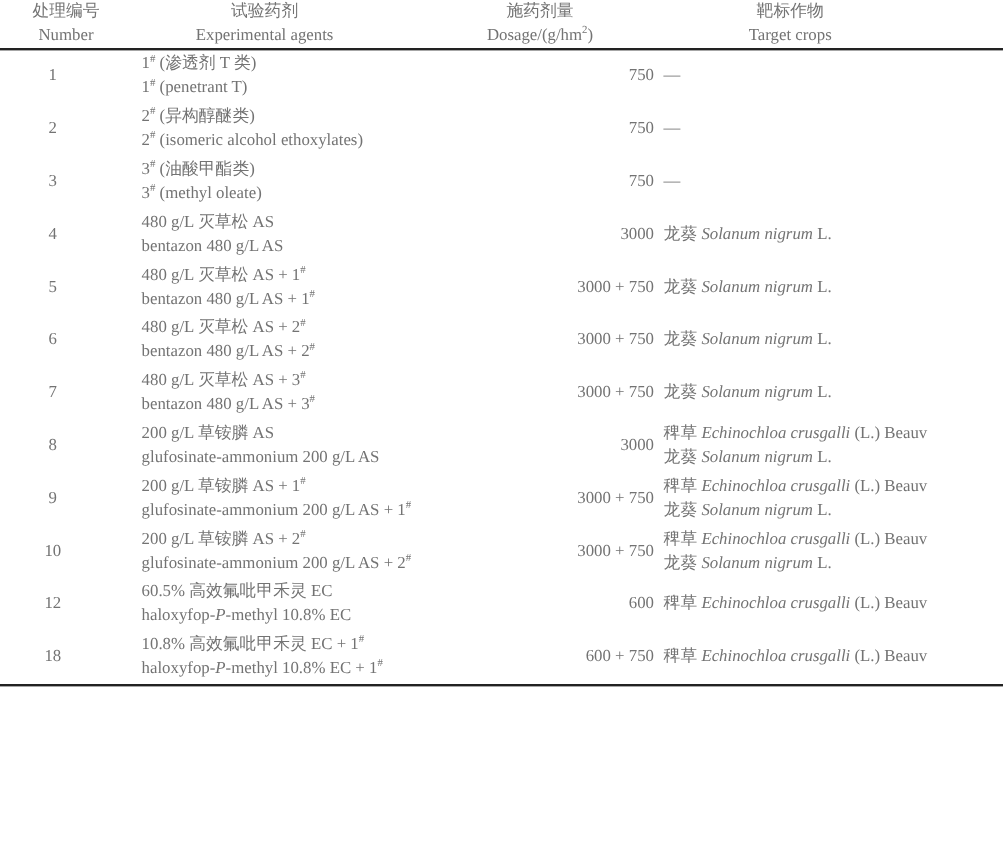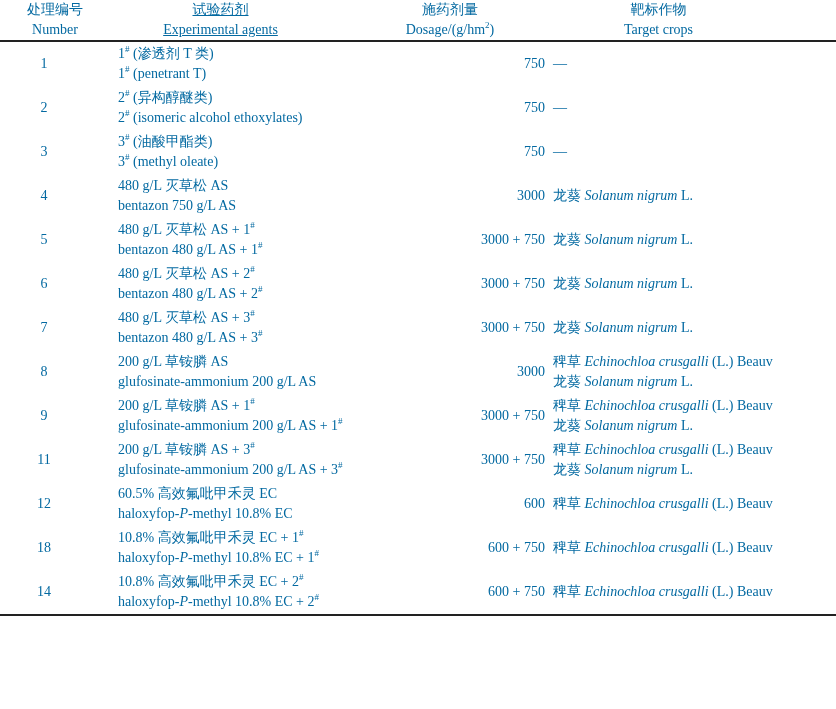--- a/index.html
+++ b/index.html
@@ -1,42 +1,42 @@
 <!DOCTYPE html>
 <html><head>
 <meta charset="utf-8">
 <style>
   html,body{margin:0;padding:0;background:#ffffff;}
   body{width:836px;height:709px;overflow:hidden;}
   .page{
     width:836px;
     box-sizing:border-box;
     font-family:"Liberation Serif","DejaVu Serif",serif;
-    color:#0369a1;
+    color:#737373;
     font-size:14px;
   }
   table{
     width:836px;
     border-collapse:collapse;
     table-layout:fixed;
     border-bottom:2px solid #222222;
   }
   col.c1{width:110px;}
   col.c2{width:245px;}
   col.c3{width:190px;}
   col.c4{width:291px;}
   thead th{
     font-weight:normal;
     text-align:center;
     padding:0;
     border-bottom:2px solid #222222;
     vertical-align:middle;
   }
   thead th .hline{line-height:20px;}
-  th.h-agent{padding-right:24px;text-decoration:underline;}
+  th.h-agent{padding-right:24px;}
   th.h-crops{padding-right:64px;margin-top:44px;}
   td{
     vertical-align:middle;
     padding:2px 0;
   }
   td.c-num{text-align:center;padding-right:22px;}
   td.c-agent{text-align:left;padding-left:8px;margin-top:12px;}
   td.c-dose{text-align:right;}
   td.c-crops{text-align:left;padding-left:8px;}
   .line{line-height:20px;white-space:nowrap;}
@@ -105,21 +105,21 @@
           </td>
           <td class="c-dose">750</td>
           <td class="c-crops">
             <div class="line">—</div>
           </td>
         </tr>
         <tr>
           <td class="c-num">4</td>
           <td class="c-agent">
             <div class="line">480 g/L 灭草松 AS</div>
-            <div class="line">bentazon 750 g/L AS</div>
+            <div class="line">bentazon 480 g/L AS</div>
           </td>
           <td class="c-dose">3000</td>
           <td class="c-crops">
             <div class="line">龙葵 <i>Solanum nigrum</i> L.</div>
           </td>
         </tr>
         <tr>
           <td class="c-num">5</td>
           <td class="c-agent">
             <div class="line">480 g/L 灭草松 AS + 1<sup>#</sup></div>
@@ -170,24 +170,24 @@
             <div class="line">200 g/L 草铵膦 AS + 1<sup>#</sup></div>
             <div class="line">glufosinate-ammonium 200 g/L AS + 1<sup>#</sup></div>
           </td>
           <td class="c-dose">3000 + 750</td>
           <td class="c-crops">
             <div class="line">稗草 <i>Echinochloa crusgalli</i> (L.) Beauv</div>
             <div class="line">龙葵 <i>Solanum nigrum</i> L.</div>
           </td>
         </tr>
         <tr>
-          <td class="c-num">11</td>
-          <td class="c-agent">
-            <div class="line">200 g/L 草铵膦 AS + 3<sup>#</sup></div>
-            <div class="line">glufosinate-ammonium 200 g/L AS + 3<sup>#</sup></div>
+          <td class="c-num">10</td>
+          <td class="c-agent">
+            <div class="line">200 g/L 草铵膦 AS + 2<sup>#</sup></div>
+            <div class="line">glufosinate-ammonium 200 g/L AS + 2<sup>#</sup></div>
           </td>
           <td class="c-dose">3000 + 750</td>
           <td class="c-crops">
             <div class="line">稗草 <i>Echinochloa crusgalli</i> (L.) Beauv</div>
             <div class="line">龙葵 <i>Solanum nigrum</i> L.</div>
           </td>
         </tr>
         <tr>
           <td class="c-num">12</td>
           <td class="c-agent">
@@ -197,31 +197,20 @@
           <td class="c-dose">600</td>
           <td class="c-crops">
             <div class="line">稗草 <i>Echinochloa crusgalli</i> (L.) Beauv</div>
           </td>
         </tr>
         <tr>
           <td class="c-num">18</td>
           <td class="c-agent">
             <div class="line">10.8% 高效氟吡甲禾灵 EC + 1<sup>#</sup></div>
             <div class="line">haloxyfop-<i>P</i>-methyl 10.8% EC + 1<sup>#</sup></div>
-          </td>
-          <td class="c-dose">600 + 750</td>
-          <td class="c-crops">
-            <div class="line">稗草 <i>Echinochloa crusgalli</i> (L.) Beauv</div>
-          </td>
-        </tr>
-        <tr>
-          <td class="c-num">14</td>
-          <td class="c-agent">
-            <div class="line">10.8% 高效氟吡甲禾灵 EC + 2<sup>#</sup></div>
-            <div class="line">haloxyfop-<i>P</i>-methyl 10.8% EC + 2<sup>#</sup></div>
           </td>
           <td class="c-dose">600 + 750</td>
           <td class="c-crops">
             <div class="line">稗草 <i>Echinochloa crusgalli</i> (L.) Beauv</div>
           </td>
         </tr>
       </tbody>
   </table>
 </div>
 

